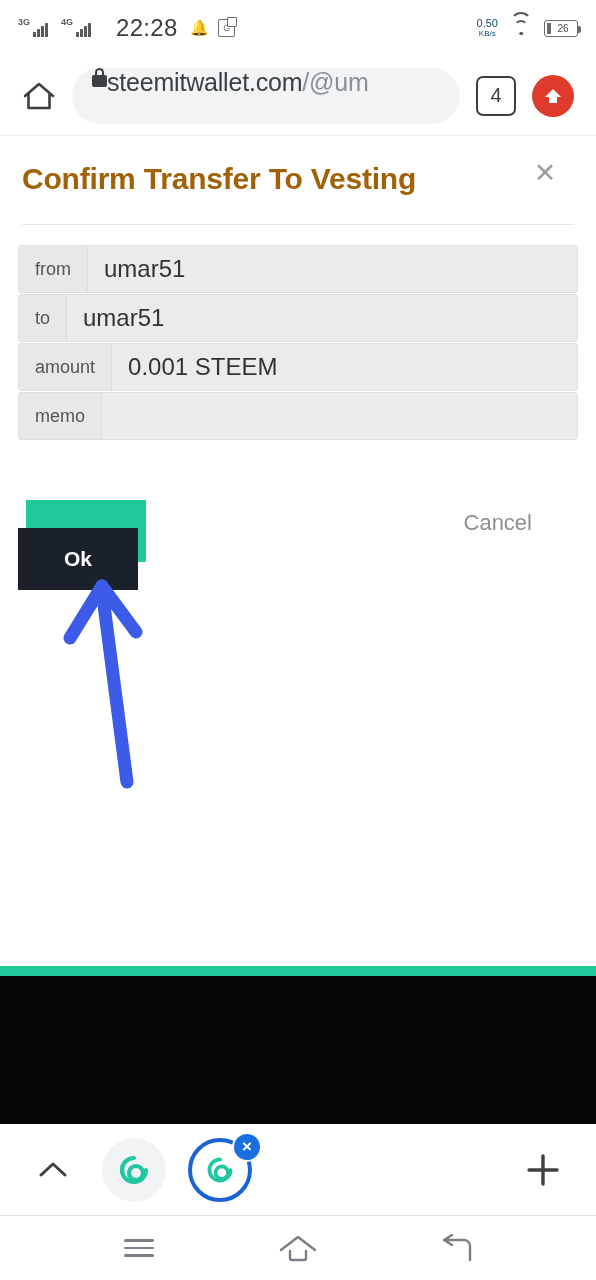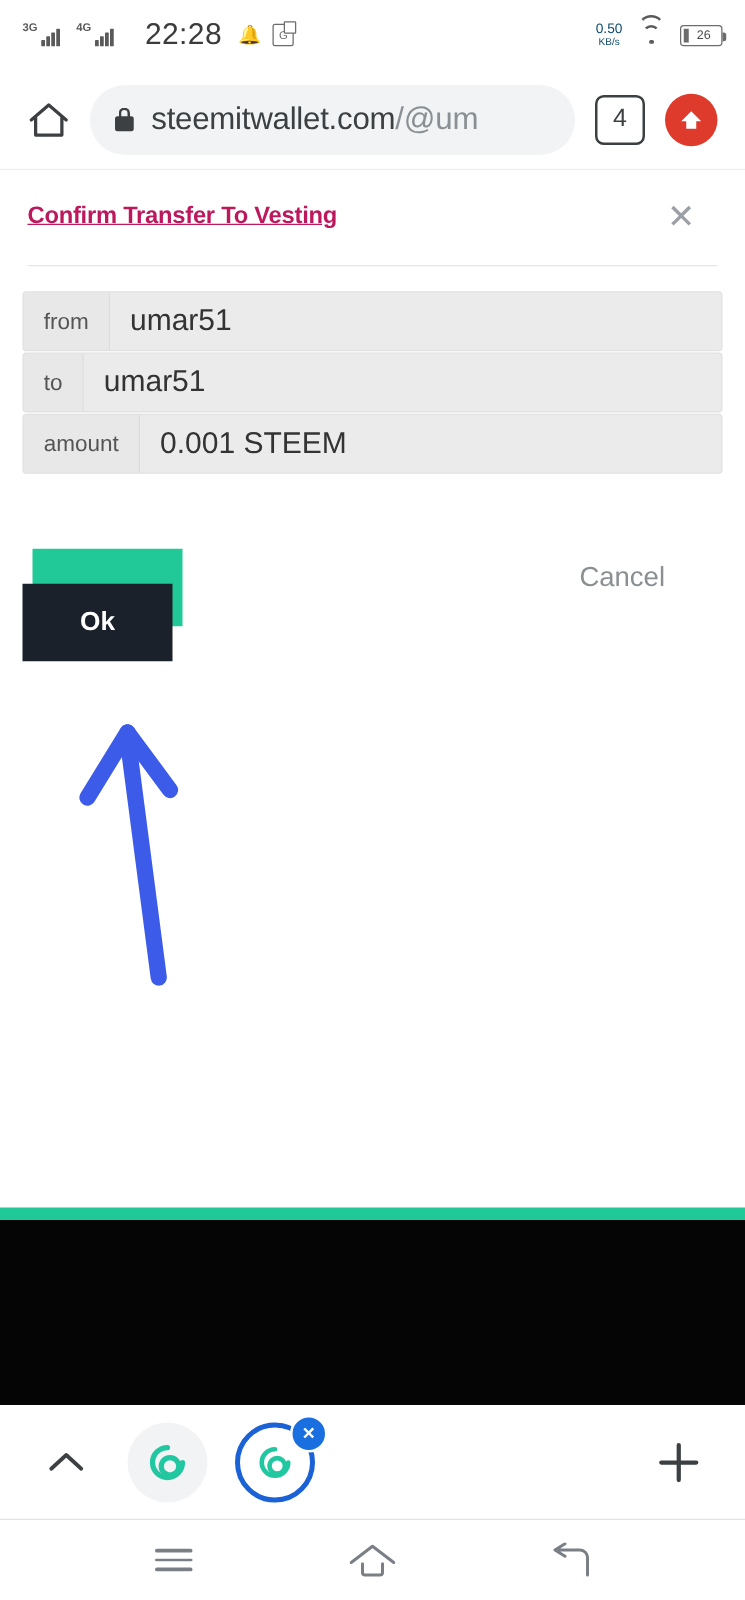--- a/index.html
+++ b/index.html
@@ -54,41 +54,41 @@
 
   
   .browserbar {
     position: absolute; top: 56px; left: 0; width: 596px; height: 80px;
     display: flex; align-items: center; padding: 0 22px; gap: 16px;
     background: #ffffff; border-bottom: 1px solid #eceeef;
   }
   .home-ic { width: 34px; height: 32px; flex: none; }
   .urlpill {
     flex: 1; height: 56px; background: #f1f3f4; border-radius: 28px;
-    display: flex; align-items: center; padding: 0 20px; gap: 14px; overflow: hidden;
+    display: flex; padding: 0 20px; overflow: hidden;
   }
   .lock { width: 15px; height: 19px; position: relative; flex: none; }
   .lock .body { position: absolute; bottom: 0; left: 0; width: 15px; height: 12px; background: #3c4043; border-radius: 2px; }
   .lock .sh { position: absolute; top: 0; left: 3px; width: 9px; height: 9px; border: 2.4px solid #3c4043;
     border-bottom: none; border-radius: 5px 5px 0 0; }
   .urltext { font-size: 25px; color: #3c4043; white-space: nowrap; letter-spacing: -.2px; }
   .urltext .dim { color: #8a8f94; }
   .tabcount {
     width: 40px; height: 40px; border: 2.6px solid #3c4043; border-radius: 7px; flex: none;
     display: flex; align-items: center; justify-content: center;
     font-size: 20px; color: #3c4043; font-weight: 500;
   }
   .menu-up { width: 42px; height: 42px; border-radius: 50%; background: #de3b2c; flex: none;
     display: flex; align-items: center; justify-content: center; }
   .menu-up svg { display: block; }
 
   
   .page { position: absolute; top: 136px; left: 0; width: 596px; height: 830px; background: #fff; }
   .dlg-head { padding: 26px 22px 0 22px; position: relative; }
-  .dlg-title { font-size: 19px; font-weight: 700; color: #be185d; letter-spacing: -.2px; text-decoration: underline; }
+  .dlg-title { font-size: 30px; font-weight: 700; color: #a16207; letter-spacing: -.2px; }
   .dlg-close { position: absolute; right: 34px; top: 20px; width: 34px; height: 34px;
     display: flex; align-items: center; justify-content: center; color: #9aa0a6; font-size: 27px; font-weight: 300; }
   .dlg-rule { margin: 28px 22px 0 22px; height: 1px; background: #e6e6e6; }
 
   .fields { padding: 20px 18px 0 18px; }
   .frow { display: flex; align-items: stretch; margin-bottom: 1px; height: 48px;
     border: 1px solid #e0e0e0; border-radius: 3px; overflow: hidden; background: #ececec; }
   .flabel { background: #e8e8e8; display: flex; align-items: center; padding: 0 16px;
     font-size: 18px; color: #555; border-right: 1px solid #dcdcdc; white-space: nowrap; }
   .fvalue { flex: 1; background: #ebebeb; display: flex; align-items: center; padding: 0 16px;
@@ -210,20 +210,24 @@
         <div class="fvalue">umar51</div>
       </div>
       <div class="frow">
         <div class="flabel">to</div>
         <div class="fvalue">umar51</div>
       </div>
       <div class="frow">
         <div class="flabel">amount</div>
         <div class="fvalue">0.001 STEEM</div>
       </div>
+      <div class="frow">
+        <div class="flabel">memo</div>
+        <div class="fvalue"></div>
+      </div>
     </div>
 
     <div class="actions">
       <div class="okwrap">
         <div class="okshadow"></div>
         <div class="okbtn">Ok</div>
       </div>
       <div class="cancel">Cancel</div>
     </div>
   </div>

